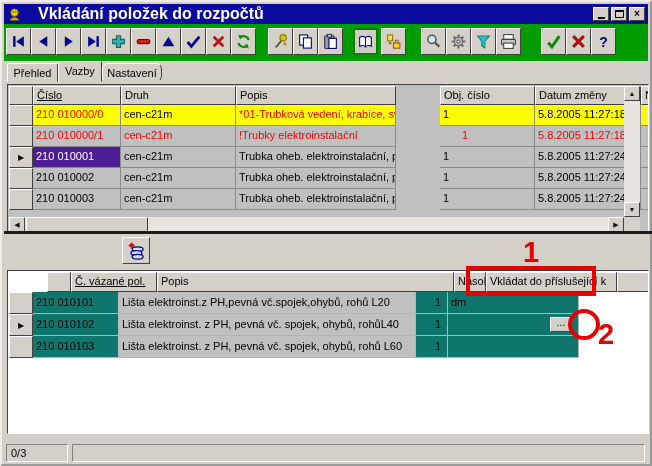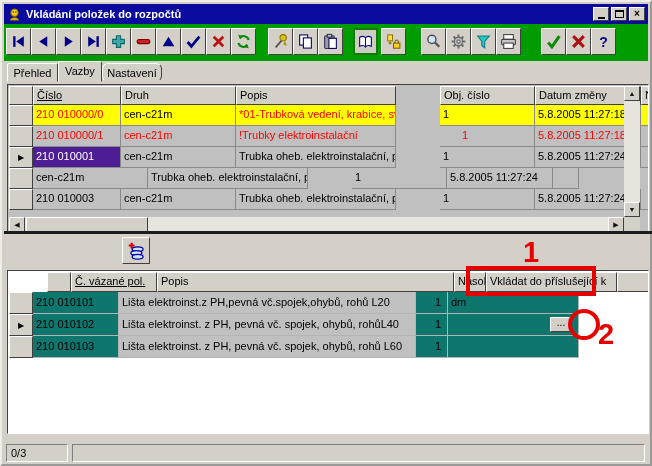--- a/index.html
+++ b/index.html
@@ -6,21 +6,21 @@
   body { margin:0; background:#888; }
   .window {
     position:relative; width:652px; height:466px;
     background:#d4d0c8; color:#000;
     font-family:"Liberation Sans","DejaVu Sans",sans-serif; font-size:11px;
     border:2px outset #f0ede8;
   }
   
   .titlebar{position:absolute;left:2px;top:2px;right:2px;height:20px;background:#0a0a9e;display:flex;align-items:center;padding:0 3px;}
   .appicon{width:15px;height:15px;flex:0 0 auto;}
-  .title-text{color:#fff;font-weight:bold;font-size:11px;margin-left:4px;flex:1;white-space:nowrap;overflow:hidden;}
+  .title-text{color:#fff;font-weight:bold;font-size:16px;margin-left:16px;flex:1;white-space:nowrap;overflow:hidden;}
   .winbtn{width:16px;height:14px;background:#d4d0c8;border:1px solid;border-color:#fff #404040 #404040 #fff;margin-left:2px;display:flex;align-items:center;justify-content:center;font-size:10px;font-weight:bold;line-height:1;cursor:default;}
   .min-glyph{width:7px;height:2px;background:#000;margin-top:7px;}
   .max-glyph{width:9px;height:8px;border:1px solid #000;border-top:2px solid #000;}
   
   .toolbar{position:absolute;left:2px;top:22px;right:2px;height:37px;background:#009c00;}
   .tbtn{position:absolute;top:4px;width:25px;height:27px;background:#d4d0c8;border:1px solid;border-color:#fff #404040 #404040 #fff;display:flex;align-items:center;justify-content:center;}
   .tbtn svg{width:17px;height:17px;}
   .tbtn.pressed{border:2px solid #12780e;background:#cfccc4;}
   .help-glyph{color:#000089;font-weight:bold;font-size:14px;}
   
@@ -255,20 +255,21 @@
       <div class="ic u-ind">▶</div>
       <div class="dc u-c1 sel">210 010001</div>
       <div class="dc u-c2">cen-c21m</div>
       <div class="dc u-c3">Trubka oheb. elektroinstalační, pod omítk</div>
       <div class="dc u-c4">1</div>
       <div class="dc u-c5">5.8.2005 11:27:24</div>
       <div class="dc u-c6"></div>
     </div>
     <div class="grow" style="top:83px;height:21px;">
       <div class="ic u-ind"></div>
+      <div class="dc u-c1">210 010002</div>
       <div class="dc u-c2">cen-c21m</div>
       <div class="dc u-c3">Trubka oheb. elektroinstalační, pod omítk</div>
       <div class="dc u-c4">1</div>
       <div class="dc u-c5">5.8.2005 11:27:24</div>
       <div class="dc u-c6"></div>
     </div>
     <div class="grow" style="top:104px;height:21px;">
       <div class="ic u-ind"></div>
       <div class="dc u-c1">210 010003</div>
       <div class="dc u-c2">cen-c21m</div>

